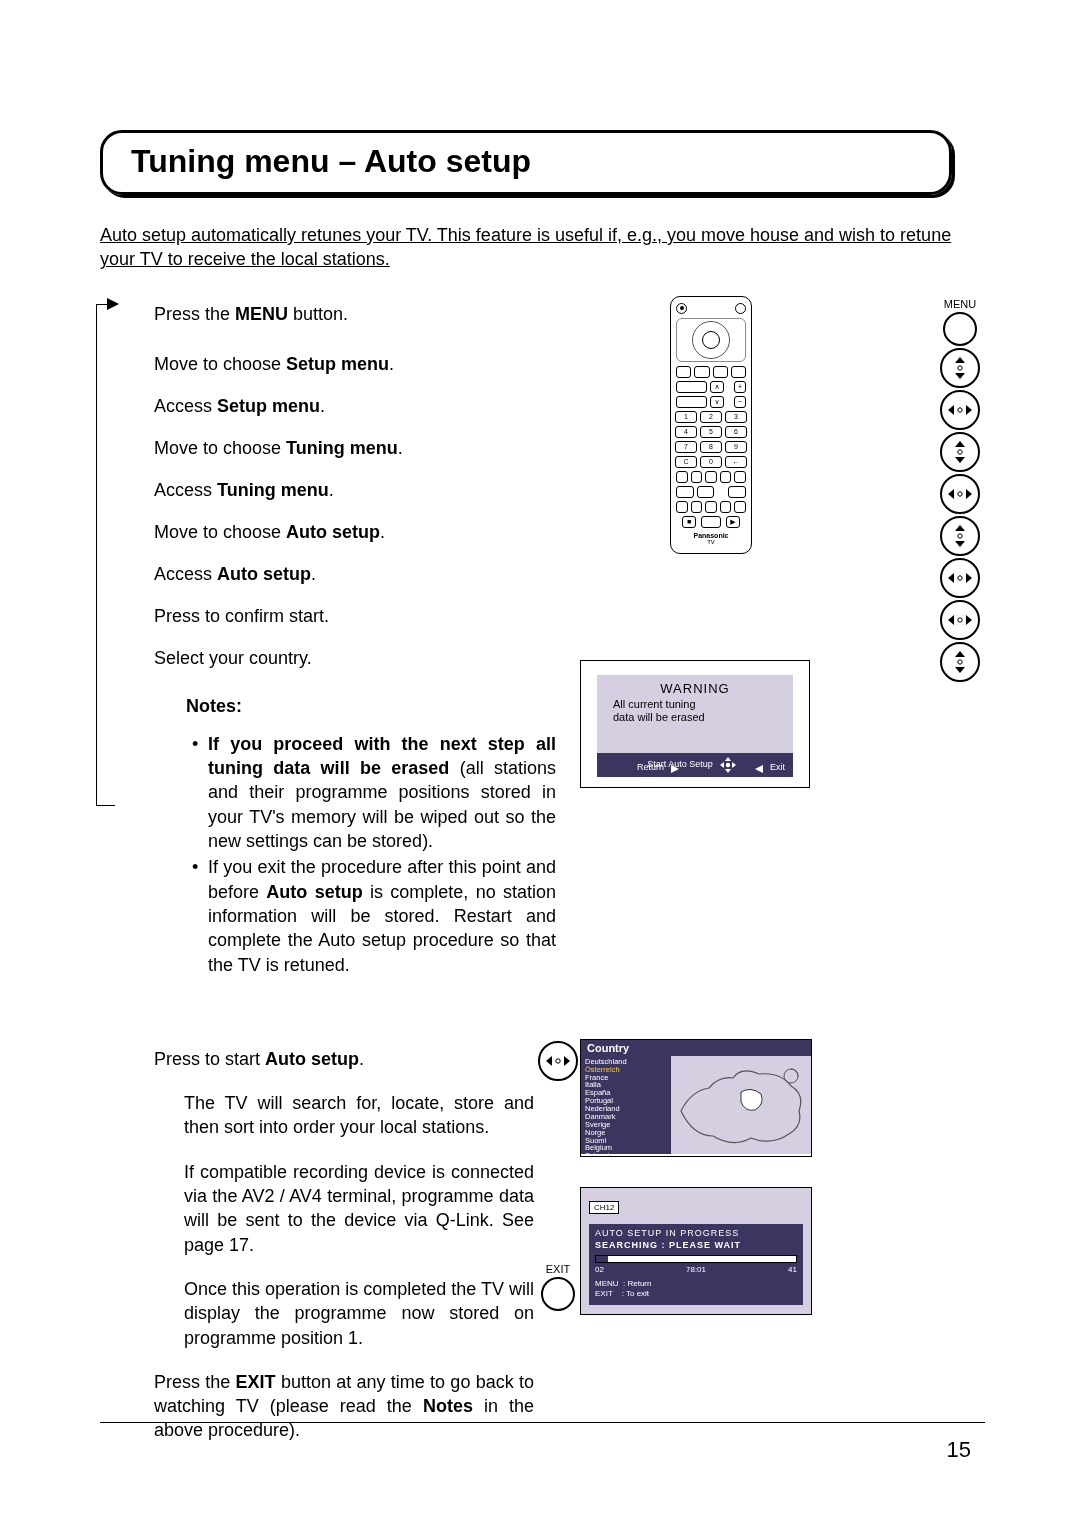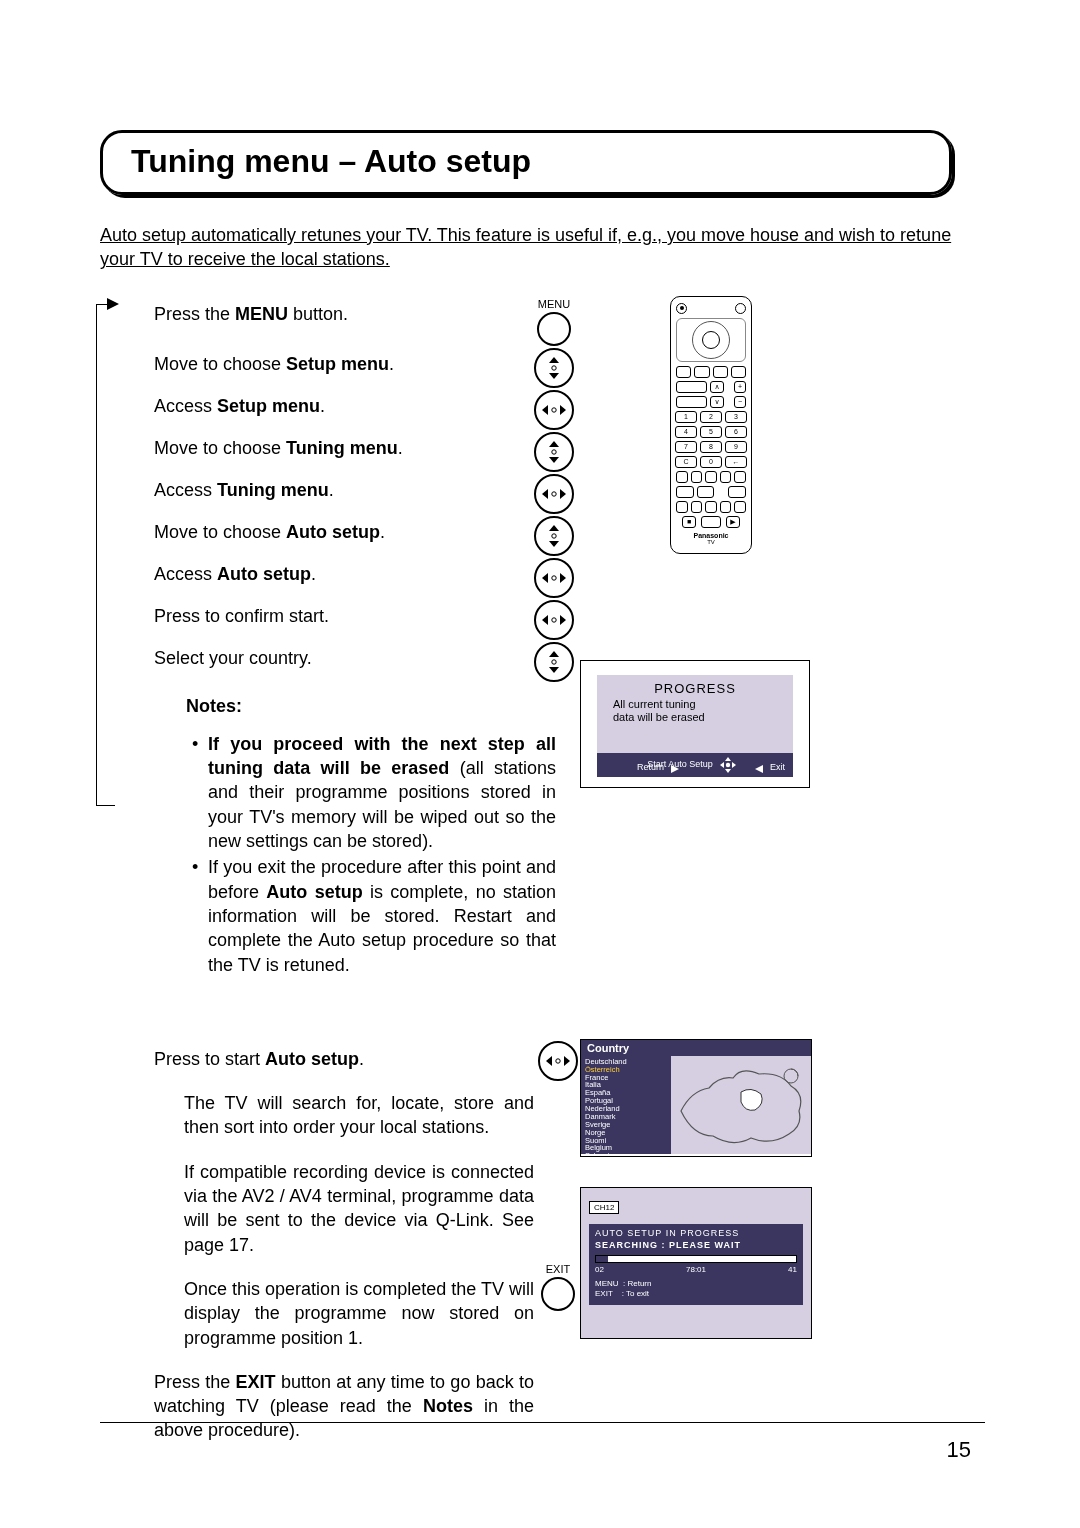--- a/index.html
+++ b/index.html
@@ -56,20 +56,21 @@
   .grid {
     position: relative;
     margin-top: 24px;
     width: 900px;
   }
   .step-line {
     display: flex;
     align-items: flex-start;
     margin-bottom: 0;
     min-height: 40px;
+    justify-content: space-between;
   }
   .step-text {
     flex: 0 0 360px;
     font-size: 18px;
     line-height: 1.35;
     padding-top: 6px;
   }
   .step-icon-col {
     flex: 0 0 80px;
     display: flex;
@@ -342,21 +343,21 @@
   }
   .country-panel .map svg {
     position: absolute; inset: 0;
   }
   
   .progress-panel {
     position: absolute;
     left: 480px;
     top: 140px;
     width: 232px;
-    height: 152px;
+    height: 128px;
     border: 1.5px solid #000;
     background: #d6cfe2;
     box-sizing: border-box;
     padding: 8px;
   }
   .progress-panel .chip {
     display: inline-block;
     border: 1px solid #000;
     font-size: 8px;
     padding: 1px 4px;
@@ -482,21 +483,21 @@
             <div class="key" style="flex:none;width:18px;"></div>
             <div class="key" style="flex:none;width:12px;">▶</div>
           </div>
         <div class="brand">Panasonic</div>
         <div style="text-align:center;font-size:6px;">TV</div>
       </div>
     </div>
 
     <div class="tv-panel">
       <div class="inner">
-        <div class="warn-title">PROGRESS</div>
+        <div class="warn-title">WARNING</div>
         <div class="warn-msg">
           <div>All current tuning</div>
           <div>data will be erased</div>
         </div>
         <div class="warn-bar">
           <span>Start Auto Setup</span>
           <svg width="22" height="18">
             <polygon points="11,1 14,5 8,5" fill="#fff"></polygon>
             <polygon points="11,17 14,13 8,13" fill="#fff"></polygon>
             <polygon points="3,9 7,6 7,12" fill="#fff"></polygon>

